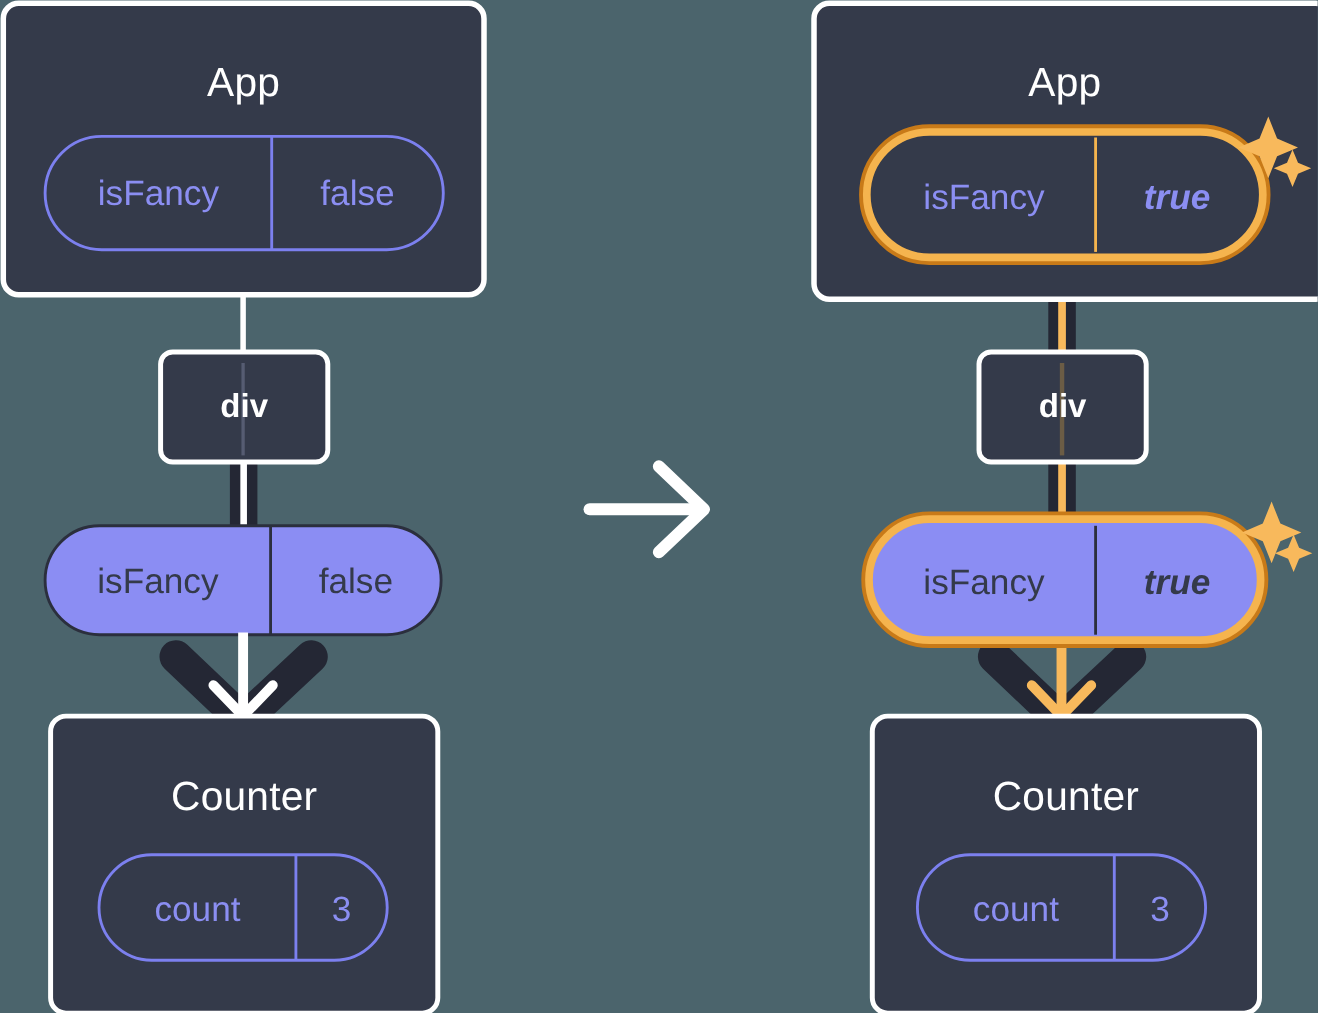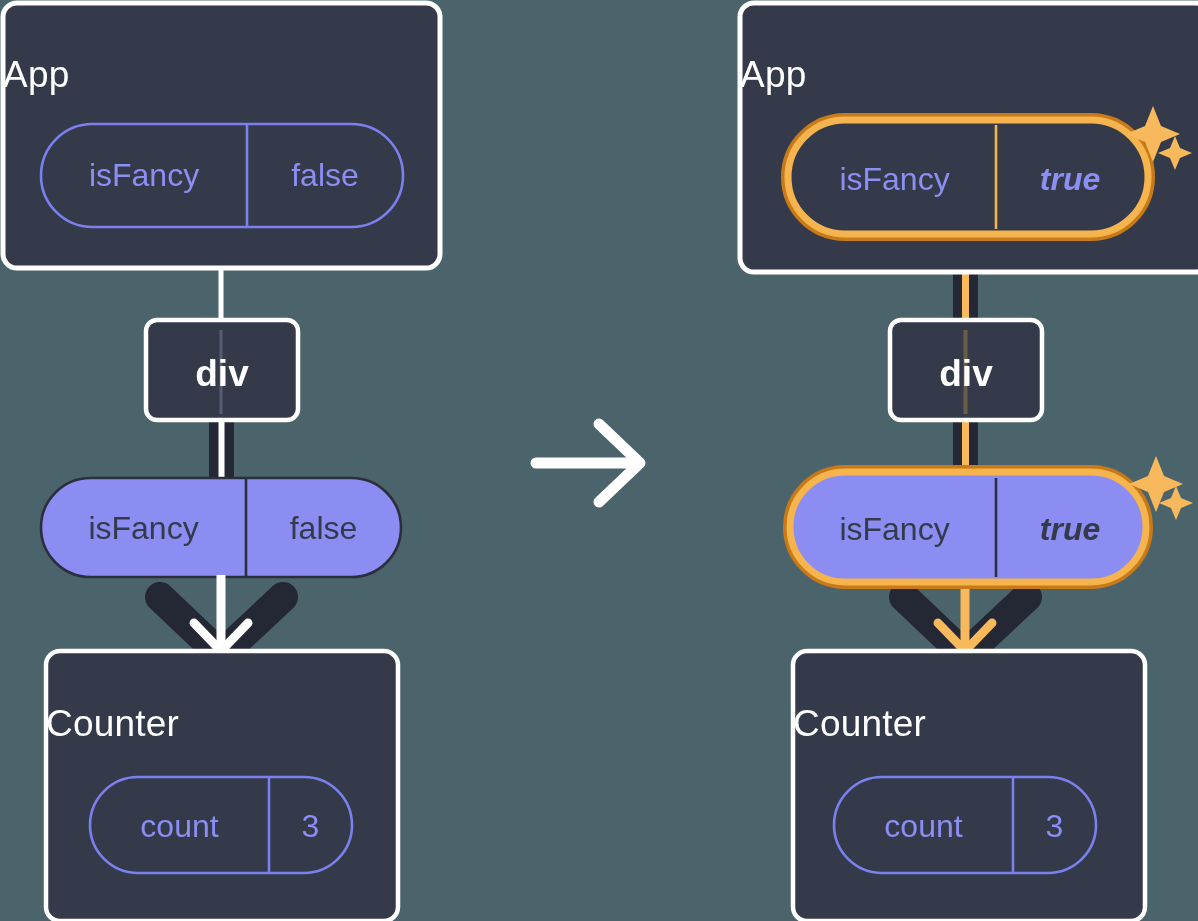--- a/index.html
+++ b/index.html
@@ -28,26 +28,26 @@
   }
   .txt {
     position: absolute;
     white-space: pre;
     pointer-events: none;
   }
   .comp-title {
     color: #ffffff;
     font-size: 37px;
     font-weight: 400;
-    text-align: left;
+    text-align: center;
     letter-spacing: 0.2px;
   }
   .div-title {
     color: #ffffff;
-    font-size: 37px;
+    font-size: 30px;
     font-weight: 700;
     text-align: center;
   }
   .pill-label-outline {
     color: #8b8ef2;
     font-size: 32px;
     font-weight: 400;
     text-align: center;
   }
   .pill-label-filled {

